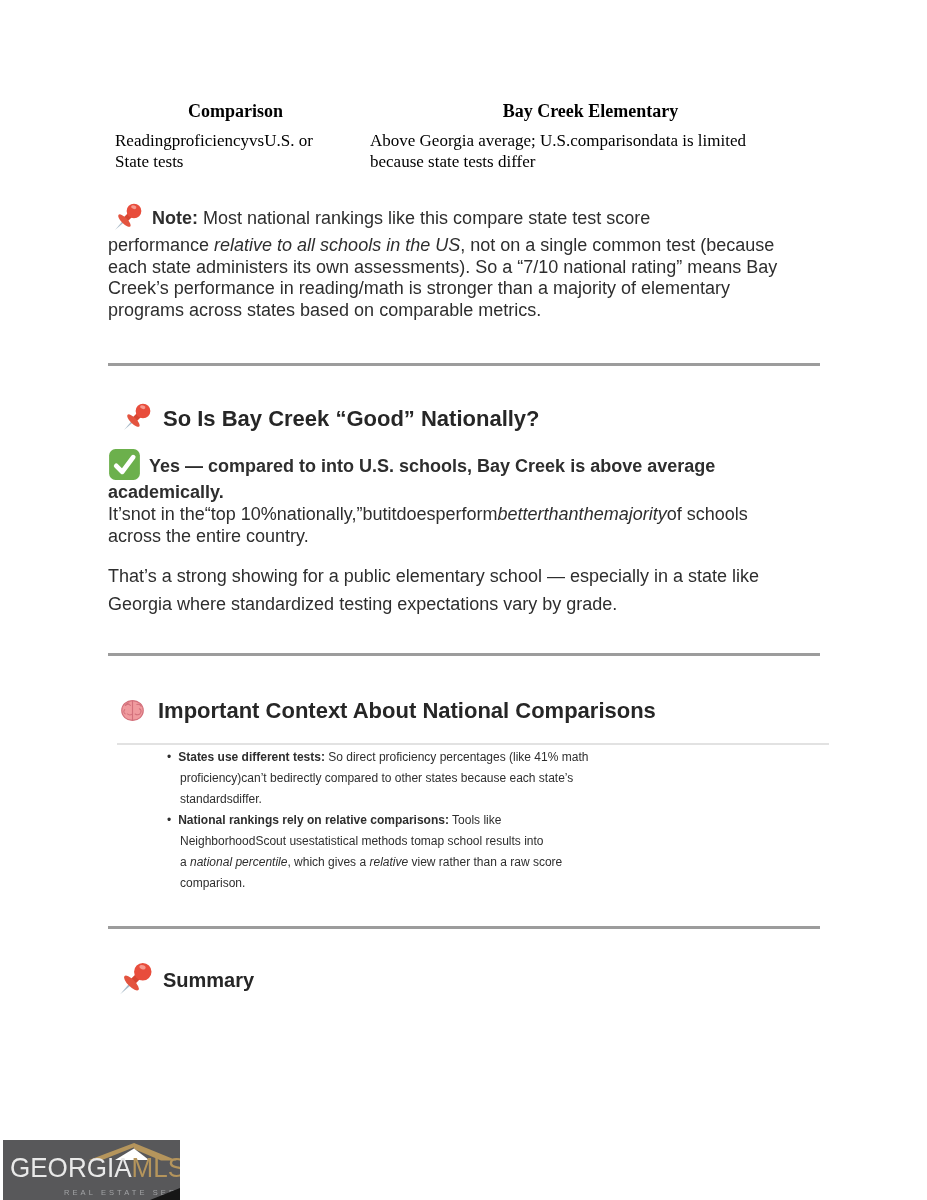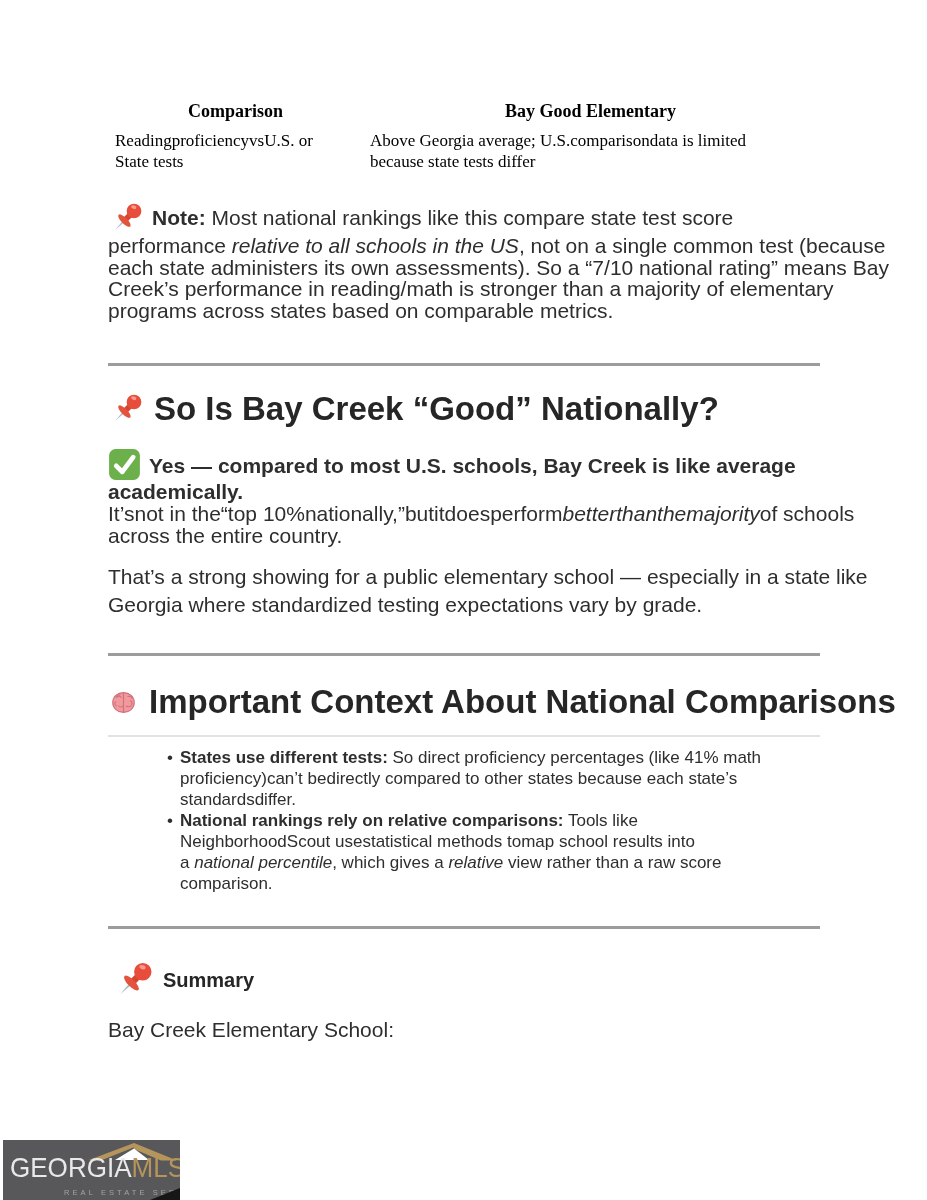--- a/index.html
+++ b/index.html
@@ -8,30 +8,30 @@
   .abs{position:absolute;}
   .col{left:108px;width:712px;}
 
   
   .cmp-table{border-collapse:collapse;width:710px;font-family:"Liberation Serif",serif;color:#000;table-layout:fixed;}
   .cmp-table th{font-size:18px;font-weight:bold;text-align:center;padding:0 0 2px 0;vertical-align:top;}
   .cmp-table td{font-size:17px;line-height:21px;vertical-align:top;white-space:pre-line;padding:6px 8px 0 7px;}
 
   .rule{height:3px;background:#9c9c9c;}
 
-  .para{font-size:21px;line-height:21.5px;white-space:nowrap;color:#2e2e2e;}
+  .para{font-size:18px;line-height:21.5px;white-space:nowrap;color:#2e2e2e;}
   .para-loose{line-height:27.5px;}
   .run-b{font-weight:bold;}
   .run-i{font-style:italic;margin-top:23px;}
 
-  h2.doc-h2{margin:0;font-size:33px;line-height:30px;font-weight:bold;color:#262626;white-space:nowrap;}
+  h2.doc-h2{margin:9px;font-size:22px;line-height:30px;font-weight:bold;color:#262626;white-space:nowrap;}
   h2.underlined{padding-bottom:17px;border-bottom:2px solid #e2e2e2;width:712px;}
   h3.doc-h3{margin:4px;font-size:20px;font-weight:bold;color:#262626;white-space:nowrap;}
 
-  ul.doc-list{margin:0;padding:0 0 0 59px;list-style:none;font-size:17px;line-height:21px;white-space:nowrap;color:#2e2e2e;}
+  ul.doc-list{margin:0;padding:0 0 0 59px;list-style:none;font-size:12px;line-height:21px;white-space:nowrap;color:#2e2e2e;}
   ul.doc-list li{padding-left:13px;text-indent:-13px;}
   ul.doc-list li::before{content:"\2022";margin-right:7px;}
 
   .emoji{display:inline-block;vertical-align:middle;}
   .emoji-note{width:38px;height:42px;margin:-6px 6px -4px 0;}
   .emoji-h2{width:38px;height:42px;margin:-4px 8px 0 0;}
   .emoji-check{width:33px;height:33px;margin:-6px 8px 0 0;}
   .emoji-brain{width:31px;height:31px;margin:-4px 10px 0 0;}
   .emoji-summary{width:45px;height:48px;margin:-10px 6px -6px 0;}
 
@@ -53,21 +53,21 @@
 
   <div class="abs col" style="top:101px;">
     <table class="cmp-table">
       <colgroup>
           <col style="width:255px">
           <col style="width:455px">
         </colgroup>
       <thead>
         <tr>
           <th>Comparison</th>
-          <th>Bay Good Elementary</th>
+          <th>Bay Creek Elementary</th>
         </tr>
       </thead>
       <tbody>
         <tr>
           <td>ReadingproficiencyvsU.S. or
 State tests</td>
           <td>Above Georgia average; U.S.comparisondata is limited
 because state tests differ</td>
         </tr>
       </tbody>
@@ -97,21 +97,21 @@
         <circle cx="24" cy="11.5" r="9.3" fill="#e84d3c"></circle>
         <ellipse cx="20.4" cy="8.3" rx="3.4" ry="2.2" fill="#f6998e" transform="rotate(-25 20.4 8.3)"></ellipse>
       </g>
     </svg><span>So Is Bay Creek “Good” Nationally?</span>
   </h2>
 
   <p class="abs col para" style="top:454px;margin:0;line-height:22px;">
     <svg class="emoji emoji-check" viewBox="0 0 36 36">
       <rect x="1.2" y="1.2" width="33.6" height="33.6" rx="7" fill="#6cb04c"></rect>
       <path d="M9 19.5 L15.5 26 L27.5 10" stroke="#ffffff" stroke-width="5.2" fill="none" stroke-linecap="round" stroke-linejoin="round"></path>
-    </svg><span><span class="run-b">Yes — compared to most U.S. schools, Bay Creek is like average</span><br><span class="run-b">academically.</span><br><span class="run-n">It’snot in the“top 10%nationally,”butitdoesperform</span><span class="run-i">betterthanthemajority</span><span class="run-n">of schools</span><br><span class="run-n">across the entire country.</span></span>
+    </svg><span><span class="run-b">Yes — compared to into U.S. schools, Bay Creek is above average</span><br><span class="run-b">academically.</span><br><span class="run-n">It’snot in the“top 10%nationally,”butitdoesperform</span><span class="run-i">betterthanthemajority</span><span class="run-n">of schools</span><br><span class="run-n">across the entire country.</span></span>
   </p>
 
   <p class="abs col para para-loose" style="top:563px;margin:0;">
     <span><span class="run-n">That’s a strong showing for a public elementary school — especially in a state like</span><br><span class="run-n">Georgia where standardized testing expectations vary by grade.</span></span>
   </p>
 
   <div class="abs col rule" style="top:653px;"></div>
 
   <h2 class="doc-h2 underlined abs col" style="top:687px;">
     <svg class="emoji emoji-brain" viewBox="0 0 36 36">
@@ -133,21 +133,20 @@
       <g transform="rotate(45 24 24)">
         <path d="M22.7 30 L25.3 30 L24 45.5 Z" fill="#a9bac8"></path>
         <rect x="20.5" y="15" width="7" height="13" fill="#d64531"></rect>
         <ellipse cx="24" cy="28.6" rx="10.5" ry="3.8" fill="#e3543f"></ellipse>
         <circle cx="24" cy="11.5" r="9.3" fill="#e84d3c"></circle>
         <ellipse cx="20.4" cy="8.3" rx="3.4" ry="2.2" fill="#f6998e" transform="rotate(-25 20.4 8.3)"></ellipse>
       </g>
     </svg><span>Summary</span>
   </h3>
 
-  <p class="abs col para" style="top:1019px;margin:0;">Bay Creek Elementary School:</p>
 
   <div class="logo">
     <svg class="logo-roof" viewBox="0 0 88 20">
       <path d="M0 18 L45 1 L47 4.5 L13 18 Z" fill="#b5955c"></path>
       <path d="M45 1 L88 18.5 L72 18.5 L45 7 Z" fill="#b5955c"></path>
       <path d="M26 18 L45 6.5 L60 18 Z" fill="#ffffff"></path>
     </svg>
     <div class="logo-text">
       <span class="logo-georgia">GEORGIA</span><span class="logo-mls">MLS</span>
     </div>

